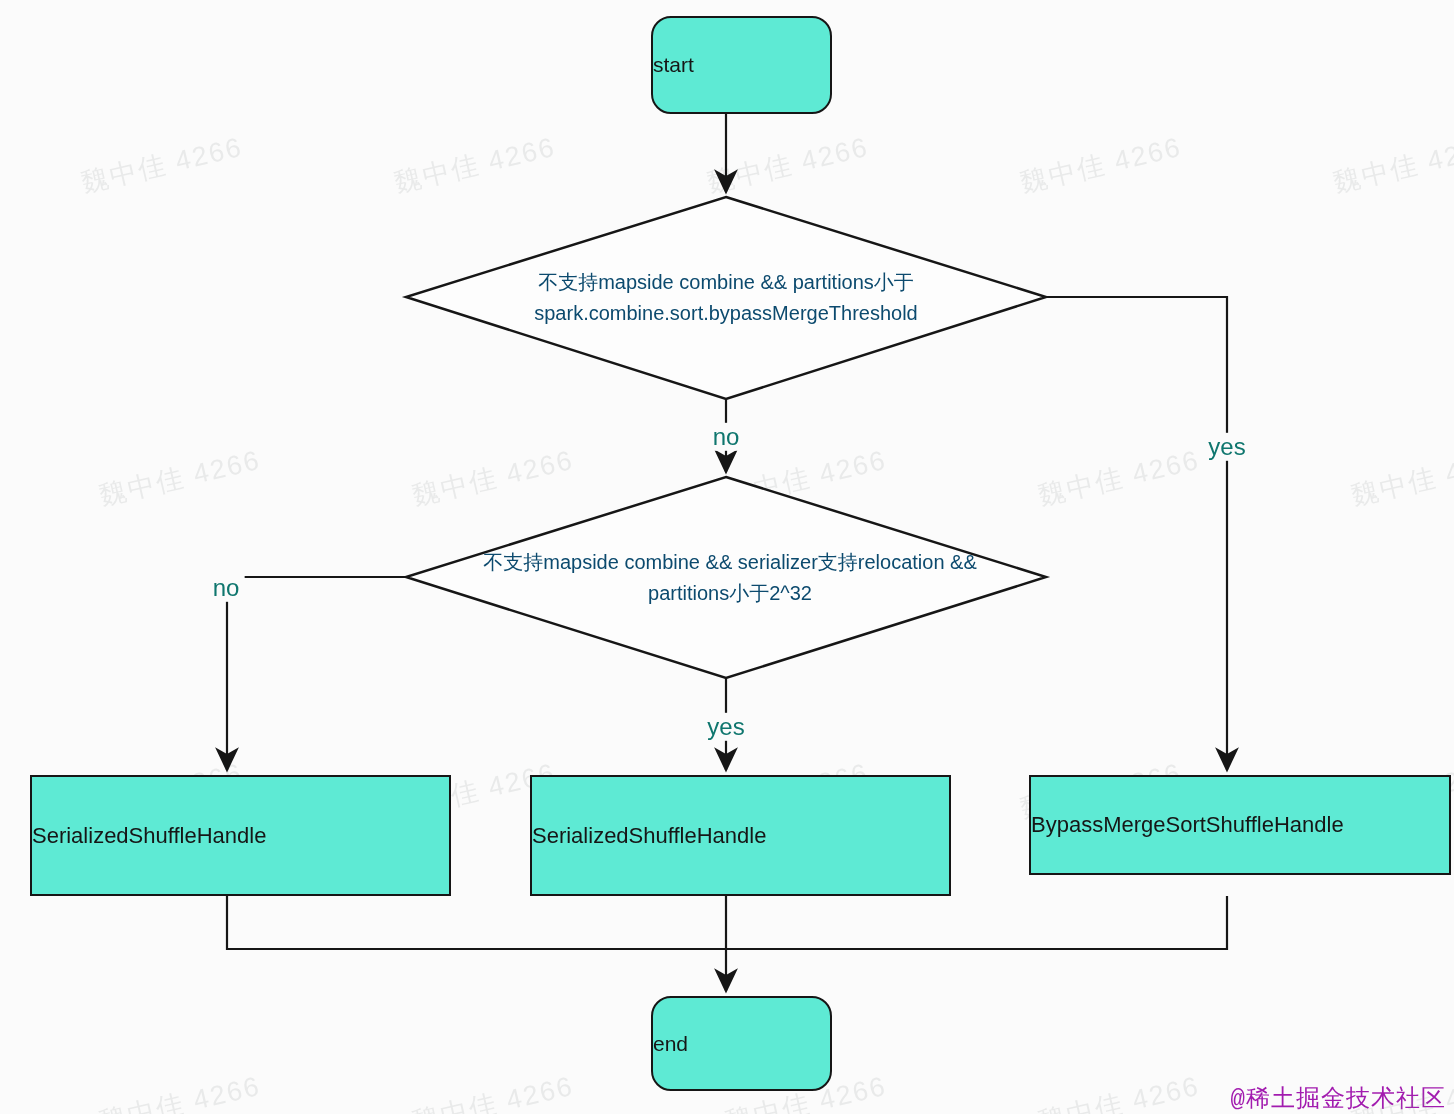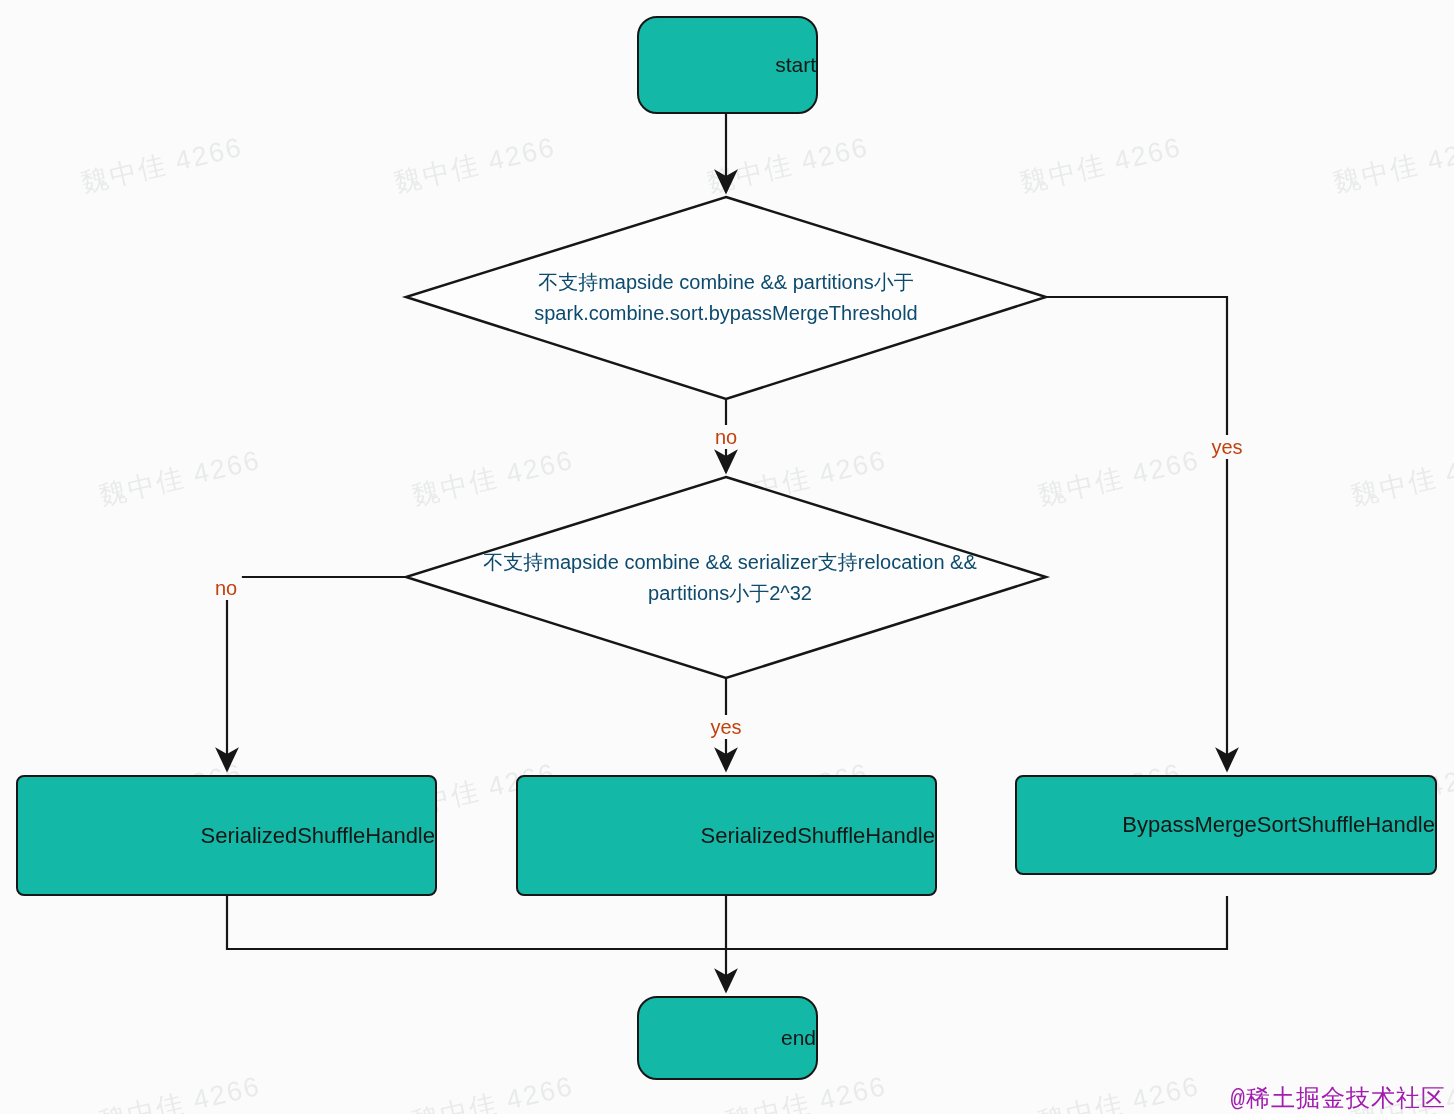--- a/index.html
+++ b/index.html
@@ -45,46 +45,47 @@
   .edges-svg {
     position: absolute;
     inset: 0;
     z-index: 2;
   }
   .node {
     position: absolute;
     z-index: 3;
     display: flex;
     align-items: center;
-    justify-content: flex-end;
+    justify-content: flex-start;
     text-align: center;
     box-sizing: border-box;
-    background: #14b8a6;
+    background: #5eead4;
     border: 2.5px solid #161616;
     font-size: 21px;
     color: #161616;
+    margin-left: 14px;
   }
   .node.terminator { border-radius: 20px; }
-  .node.process    { border-radius: 8px; font-size: 22px; }
+  .node.process    { border-radius: 0; font-size: 22px; }
   .diamond-text {
     position: absolute;
     z-index: 3;
     text-align: center;
     font-size: 20px;
     line-height: 31px;
     color: #0c4a6e;
   }
   .edge-label {
     position: absolute;
     z-index: 4;
     transform: translate(-50%, -50%);
     background: #fbfbfb;
     padding: 1px 5px;
-    font-size: 20px;
-    color: #c2410c;
+    font-size: 24px;
+    color: #0f766e;
     line-height: 1.1;
   }
 </style>
 </head>
 <body>
 
 <div class="canvas">
 
   <div class="wm-layer">
       <span class="wm-tile" style="left: 162px; top: 165px;">魏中佳 4266</span>
@@ -159,17 +160,17 @@
   <div class="node process" style="left:16px; top:775px; width:421px; height:121px;">
     <span>SerializedShuffleHandle</span>
   </div>
   <div class="node process" style="left:516px; top:775px; width:421px; height:121px;">
     <span>SerializedShuffleHandle</span>
   </div>
   <div class="node process" style="left:1015px; top:775px; width:422px; height:100px;">
     <span>BypassMergeSortShuffleHandle</span>
   </div>
 
-  <div class="node terminator" style="left:637px; top:996px; width:181px; height:84px;">
+  <div class="node terminator" style="left:637px; top:996px; width:181px; height:95px;">
     <span>end</span>
   </div>
 
 </div>
 
 </body></html>

